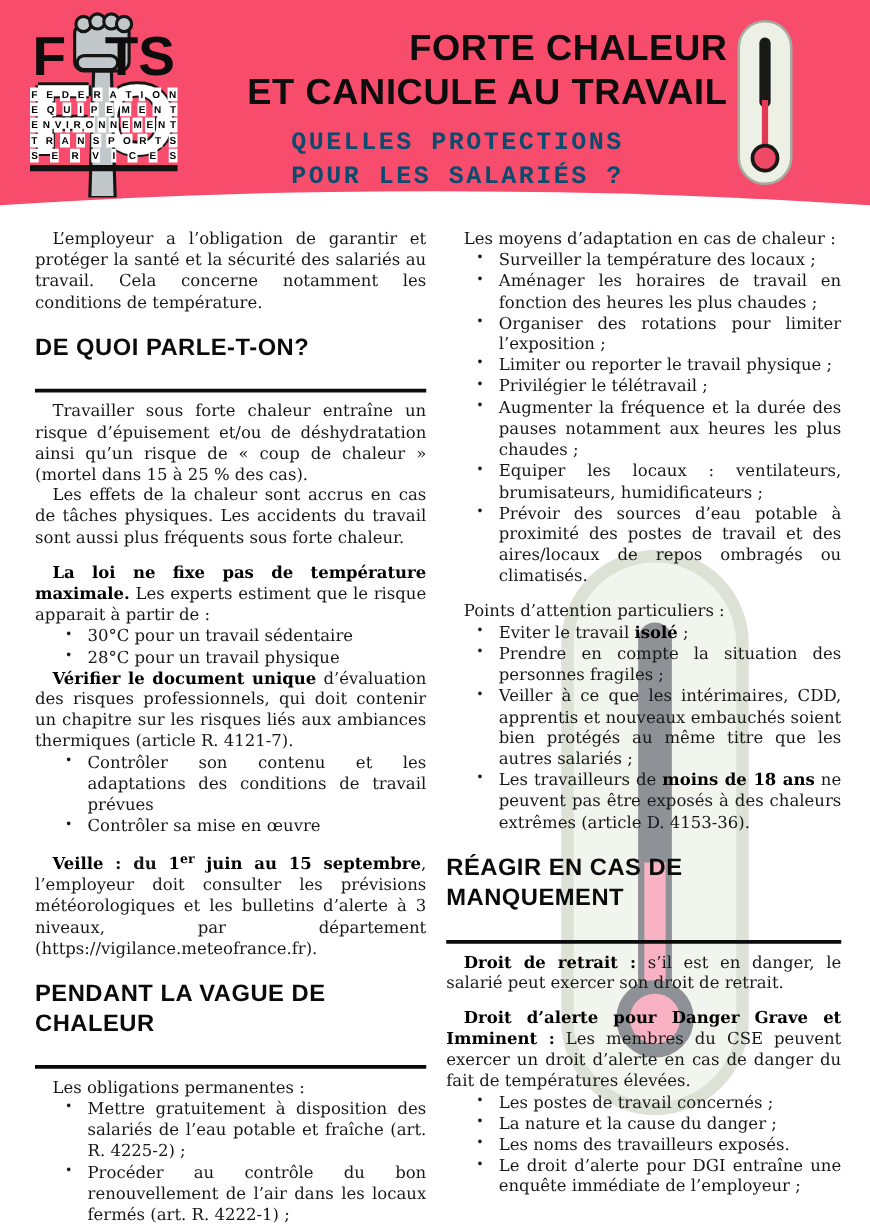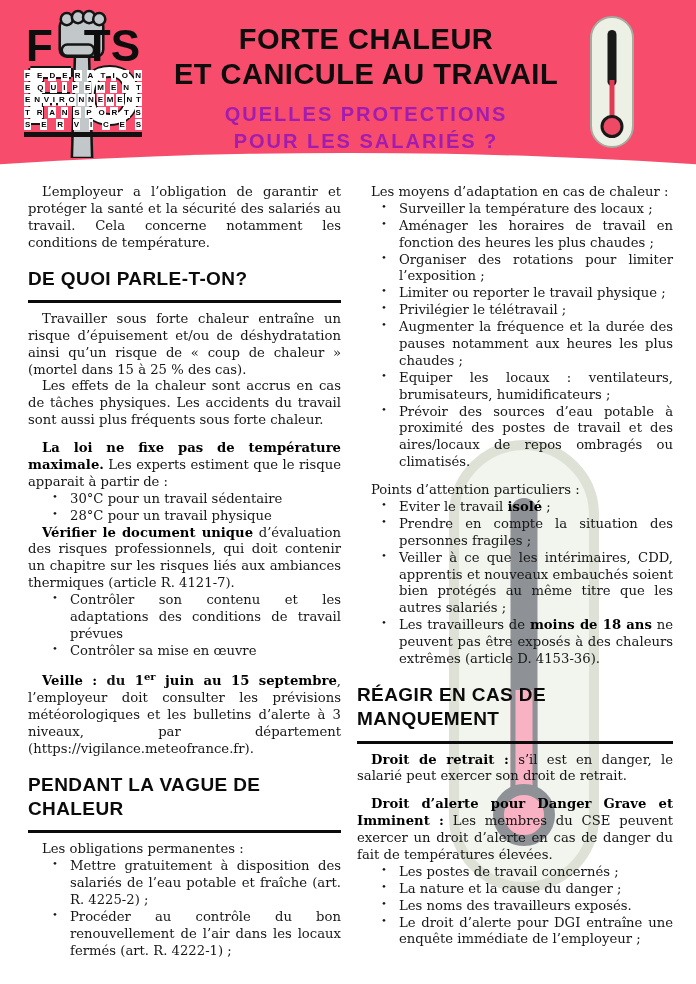--- a/index.html
+++ b/index.html
@@ -22,24 +22,24 @@
             font-weight:900;font-size:44px;line-height:0.92;color:#0d0d0d;}
   .logo-rows{position:relative;z-index:2;display:flex;flex-direction:column;gap:1px;margin-top:4px;}
   .logo-row{display:flex;justify-content:space-between;}
   .tile{background:#fff;color:#000;font-family:"Liberation Sans",sans-serif;font-weight:700;
         font-size:8px;line-height:1.15;padding:1px 1px;text-align:center;}
   .logo-bar{position:relative;z-index:2;height:5px;background:#111;margin-top:2px;}
 
   
   .title-block{position:absolute;left:150px;top:22px;width:432px;text-align:center;z-index:2;}
   .title-line{font-family:"Liberation Sans",sans-serif;font-weight:900;font-size:29px;
-              line-height:1.2;color:#0d0d0d;letter-spacing:0.5px;}
+              line-height:1.2;color:#0d0d0d;letter-spacing:0.5px;text-align:right;}
   .subtitle-block{margin-top:9px;}
-  .subtitle-line{font-family:Liberation Sans, sans-serif;font-weight:700;font-size:20px;
-                 line-height:1.35;color:#a21caf;letter-spacing:2px;}
+  .subtitle-line{font-family:Liberation Mono, monospace;font-weight:700;font-size:20px;
+                 line-height:1.35;color:#0c4a6e;letter-spacing:2px;}
 
   
   .thermo{position:absolute;left:590px;top:16px;width:44px;height:132px;z-index:2;
           background:#edf0e4;border:2px solid #a6aba0;border-radius:24px;box-sizing:border-box;}
   .thermo-stem-black{position:absolute;left:50%;transform:translateX(-50%);top:12px;width:9px;height:56px;
           background:#191917;border-radius:5px;}
   .thermo-stem-red{position:absolute;left:50%;transform:translateX(-50%);top:62px;width:5px;height:50px;
           background:#e23a52;}
   .thermo-bulb{position:absolute;left:50%;transform:translateX(-50%);bottom:8px;width:23px;height:23px;
           border-radius:50%;background:#ee4a66;border:3px solid #191917;box-sizing:border-box;}
@@ -53,21 +53,21 @@
       background:#f9b2c3;border-left:5px solid #8e9195;border-right:5px solid #8e9195;box-sizing:border-box;}
   .wm-bulb{position:absolute;left:50%;transform:translateX(-50%);top:334px;width:62px;height:62px;
       border-radius:50%;background:#f9b2c3;border:11px solid #8e9195;box-sizing:border-box;}
 
   
   .col{position:absolute;top:184px;z-index:2;}
   .col-left{left:28px;width:313px;}
   .col-right{left:357px;width:316px;}
 
   .sec-h{font-family:"Liberation Sans",sans-serif;font-weight:900;font-size:19px;
-         letter-spacing:0.4px;color:#0b0b0b;margin:15px 0 8px 0;padding-bottom:9px;
+         letter-spacing:0.4px;color:#0b0b0b;margin:15px 0 8px 0;padding-bottom:20px;
          border-bottom:3px solid #0b0b0b;}
   .para{margin:0;text-indent:14px;text-align:justify;}
   .para.gap{margin-top:11px;}
   .blist{margin:0;padding:0;list-style:none;}
   .blist li{position:relative;padding-left:42px;text-align:justify;}
   .blist li::before{content:"\2022";position:absolute;left:24px;top:0;font-size:10px;}
   .red{color:#000000;font-weight:bold;}
   .bold{font-weight:bold;}
   sup.red{font-size:10px;}
 </style>

